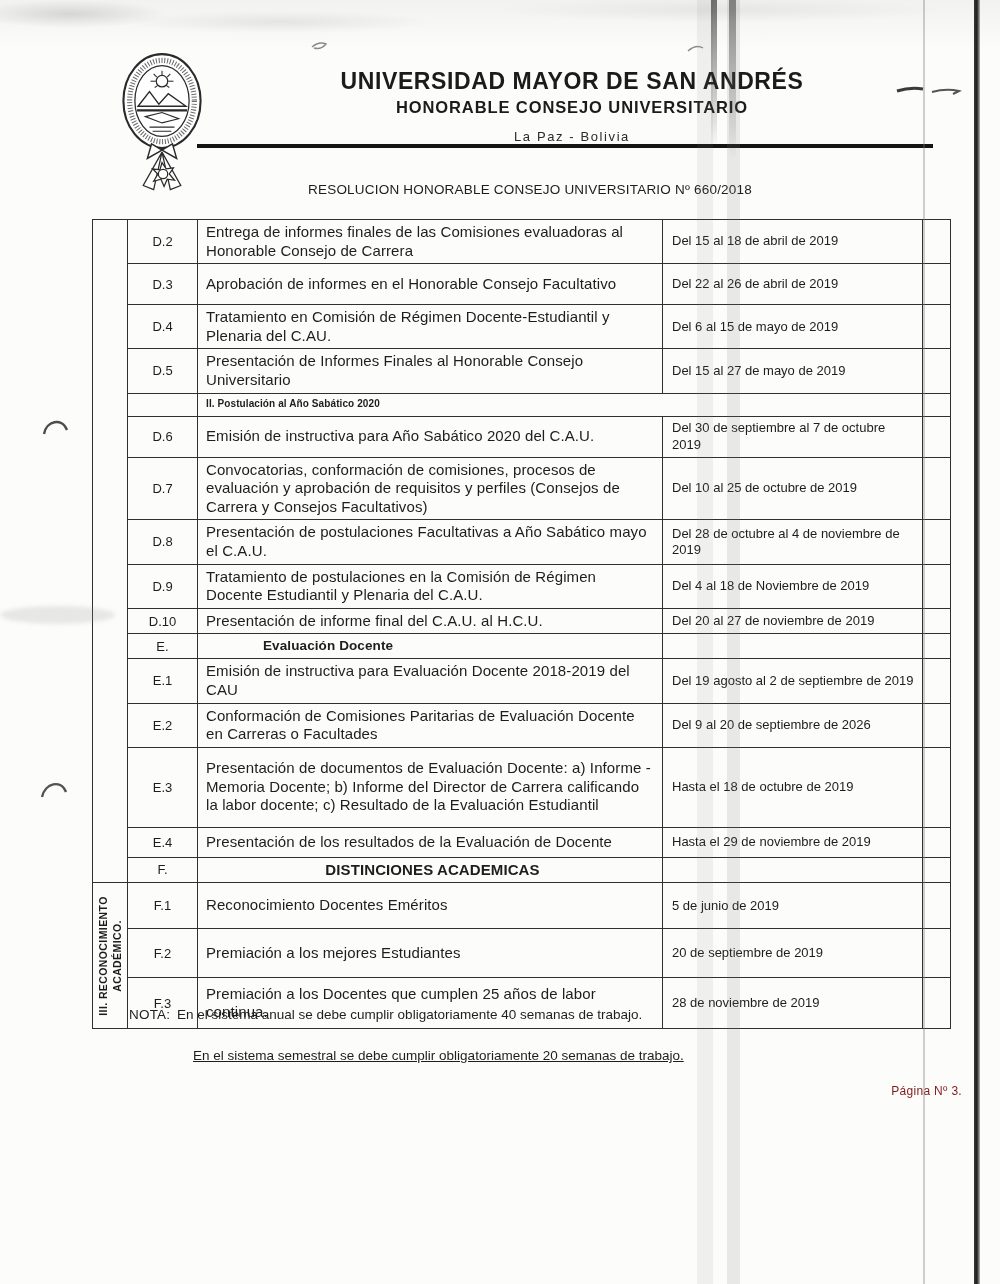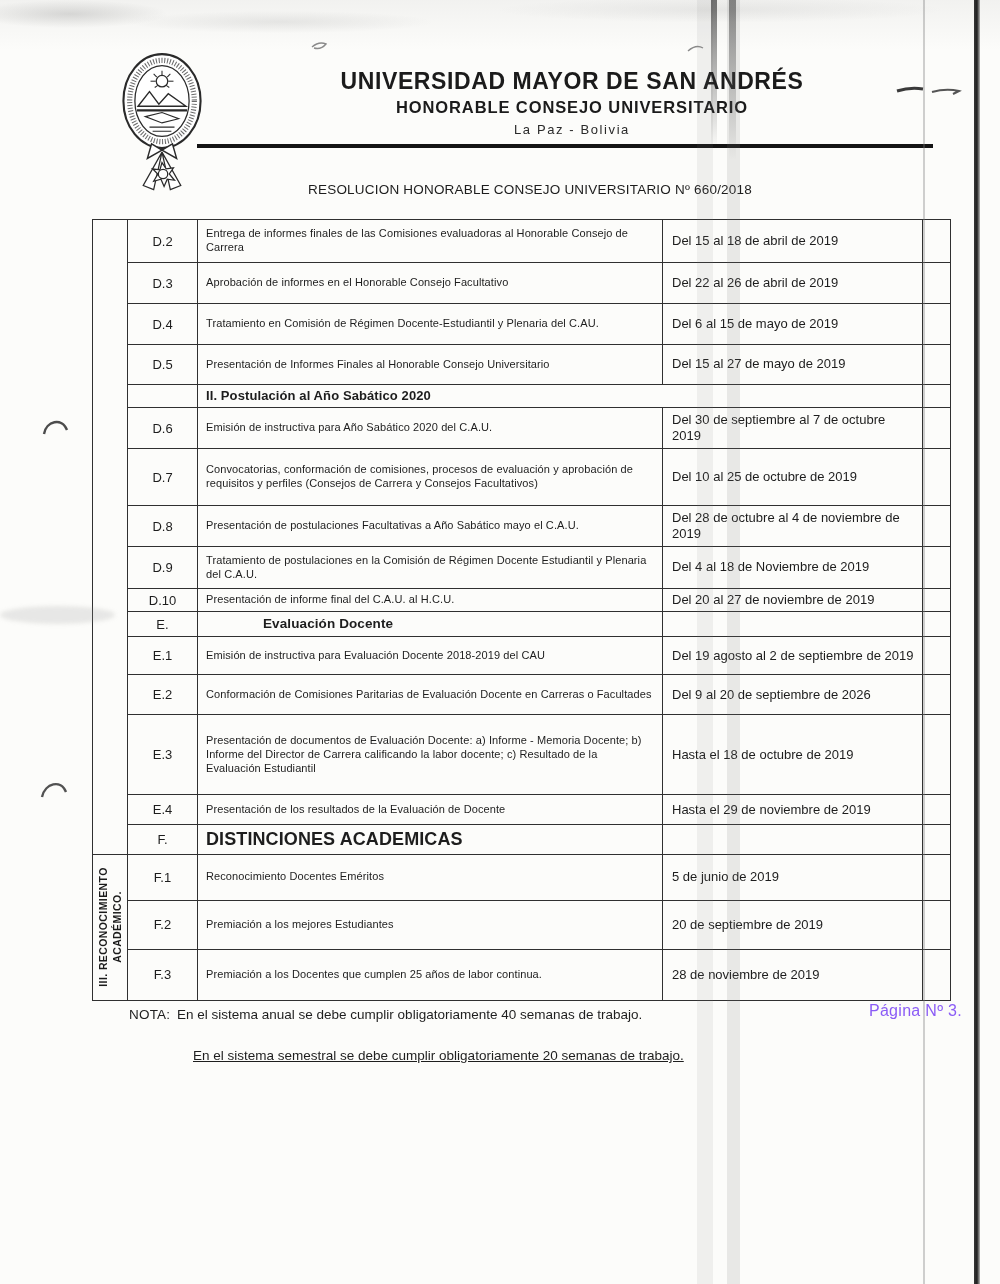--- a/index.html
+++ b/index.html
@@ -24,49 +24,49 @@
     background:linear-gradient(to right, rgba(20,20,20,.85), rgba(20,20,20,.95), rgba(80,80,80,.4));}
   .smudge-left{position:absolute;left:0;top:606px;width:115px;height:18px;border-radius:50%;
     background:rgba(150,150,150,.20);filter:blur(2px);z-index:5;pointer-events:none;}
   .marks-overlay{position:absolute;left:0;top:0;width:1000px;height:1284px;z-index:6;pointer-events:none;}
 
   
   .logo{position:absolute;left:108px;top:52px;width:108px;height:146px;}
   .header-text{position:absolute;left:232px;top:68px;width:680px;text-align:center;color:#1b1b1b;}
   .uni-title{font-size:23px;font-weight:bold;letter-spacing:.6px;white-space:nowrap;}
   .council{font-size:16.5px;font-weight:bold;letter-spacing:.9px;margin-top:3px;}
-  .city{font-size:13px;letter-spacing:1.6px;margin-top:5px;color:#2a2a2a;}
+  .city{font-size:13px;letter-spacing:1.6px;margin-top:12px;color:#2a2a2a;}
   .header-rule{position:absolute;left:197px;top:144px;width:736px;height:3.5px;background:#141414;}
   .resolution{position:absolute;left:130px;top:182px;width:800px;text-align:center;
     font-size:13.5px;color:#1d1d1d;letter-spacing:.2px;}
 
   
   table.sched{position:absolute;left:92px;top:219px;width:858px;border-collapse:collapse;
     table-layout:fixed;z-index:2;}
   table.sched td{border:1.4px solid #303030;vertical-align:middle;color:#1d1d1d;}
   td.cell-id{text-align:center;font-weight:normal;font-size:13px;}
-  td.cell-desc{padding:3px 10px 3px 8px;font-size:11px;line-height:1.24;letter-spacing:.1px;}
+  td.cell-desc{padding:3px 10px 3px 8px;font-size:15px;line-height:1.24;letter-spacing:.1px;}
   td.cell-date{padding:3px 6px 3px 9px;font-size:13px;line-height:1.25;}
   td.cell-spacer{}
   td.side-empty{}
-  tr.sec-ii td.cell-desc{font-weight:bold;font-size:13px;}
+  tr.sec-ii td.cell-desc{font-weight:bold;font-size:10px;}
   tr.sec-e td.cell-desc{font-weight:bold;font-size:13.5px;padding-left:65px;}
-  tr.sec-f td.cell-desc{font-weight:bold;font-size:18px;text-align:left;padding-right:3px;}
+  tr.sec-f td.cell-desc{font-weight:bold;font-size:15px;text-align:center;padding-right:3px;}
   td.side-label-cell{position:relative;}
   .side-vertical{position:absolute;left:50%;top:50%;transform:translate(-50%,-50%) rotate(-90deg);
     white-space:nowrap;text-align:center;font-size:10.5px;font-weight:bold;letter-spacing:.4px;
     line-height:1.35;color:#1b1b1b;}
 
   
   .nota{position:absolute;left:105px;top:1007px;font-size:13.5px;color:#1e1e1e;display:flex;}
   .nota-label{width:44px;flex:0 0 auto;letter-spacing:.2px;margin-left:24px;}
   .nota-lines{margin-left:4px;}
   .nota-l1{}
   .nota-l2{margin-top:26px;margin-left:16px;text-decoration:underline;}
-  .page-num{position:absolute;right:38px;top:1002px;font-size:16px;color:#8b5cf6;letter-spacing:.3px;}
+  .page-num{position:absolute;right:38px;top:1084px;font-size:12px;color:#7f1d1d;letter-spacing:.3px;}
 </style>
 </head>
 <body>
 
 <div class="page">
 
   <div class="noise-top"></div>
   <div class="streak-a"></div>
   <div class="streak-b"></div>
   <div class="streak-a-top"></div>

